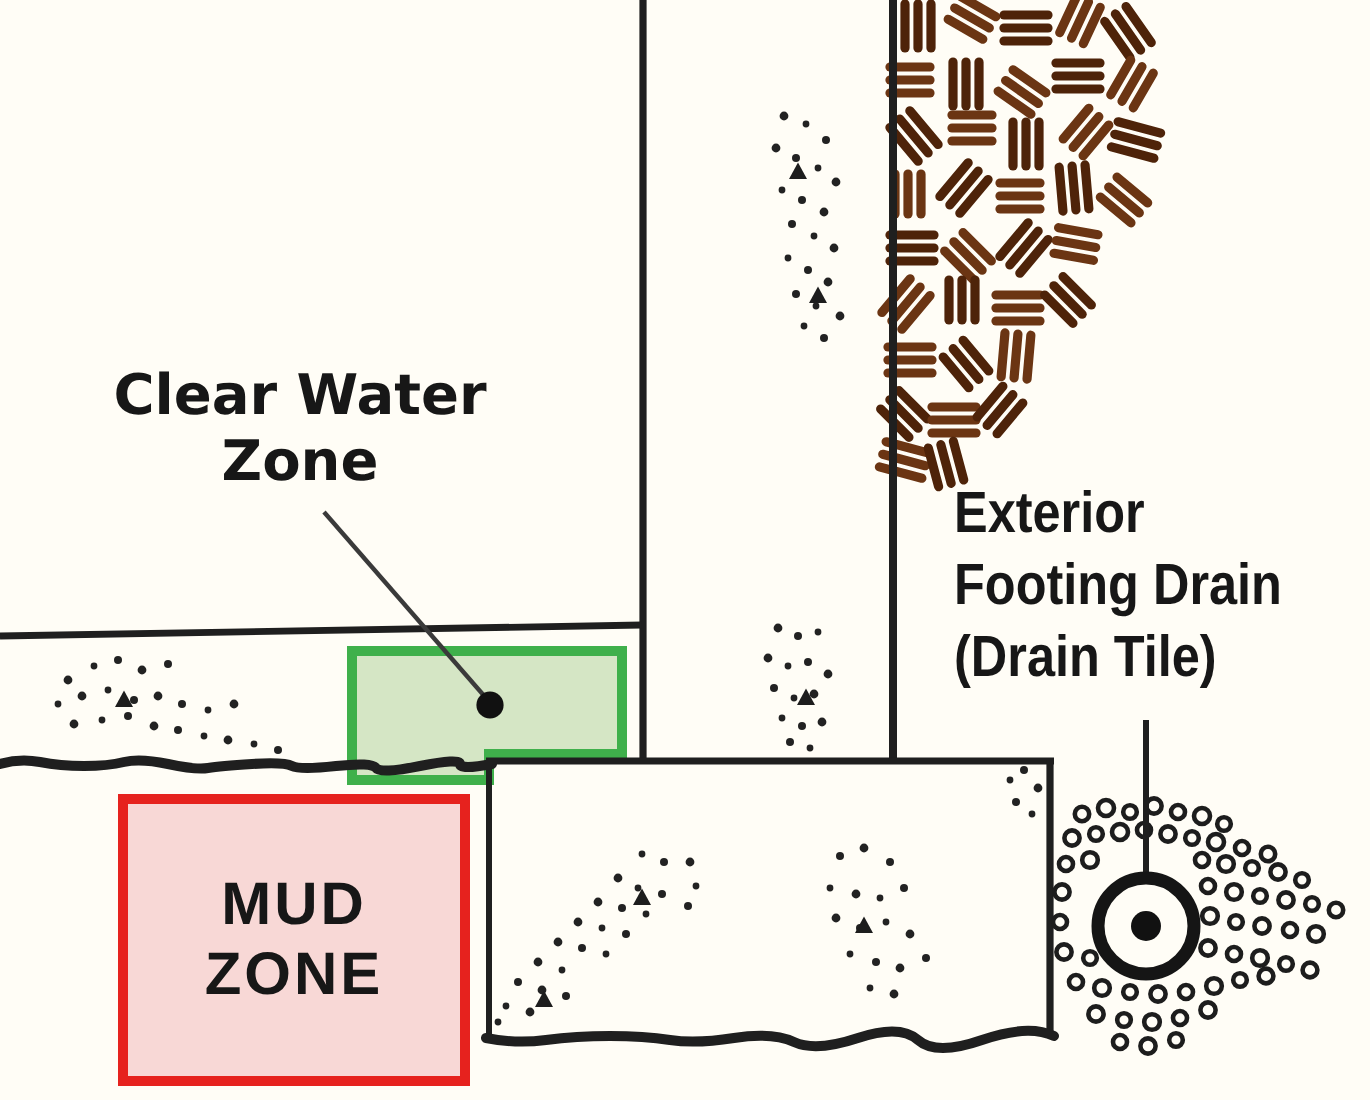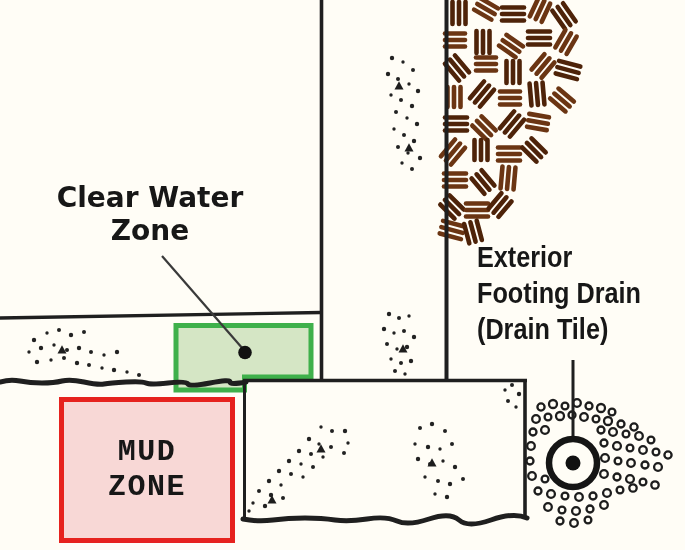--- a/index.html
+++ b/index.html
@@ -13,21 +13,21 @@
          font-family:"Liberation Sans",sans-serif;}
   .stage svg{position:absolute;left:0;top:0;}
   .label{position:absolute;color:var(--text);white-space:nowrap;}
   .cwz-label{left:30px;top:181px;width:240px;text-align:center;white-space:normal;
     font-family:"DejaVu Sans",sans-serif;font-weight:bold;font-size:28px;line-height:33px;}
   .drain-label{left:477px;top:239px;font-weight:bold;font-size:29px;line-height:36px;
     transform:scaleX(.87);transform-origin:left top;letter-spacing:0px;}
   .mud-box{position:absolute;left:59px;top:397px;width:176px;height:146px;box-sizing:border-box;
     background:var(--mz-fill);border:5px solid var(--mz-border);
     display:flex;align-items:center;justify-content:center;}
-  .mud-text{font-family:Liberation Mono, monospace;font-weight:bold;font-size:30px;line-height:35px;
+  .mud-text{font-family:Liberation Sans, sans-serif;font-weight:bold;font-size:30px;line-height:35px;
     letter-spacing:1.5px;color:var(--text);text-align:center;}
 </style>
 </head>
 <body>
 
 <div class="stage">
 
   <svg width="685" height="550" viewBox="0 0 685 550">
 
     <g id="hatch">

